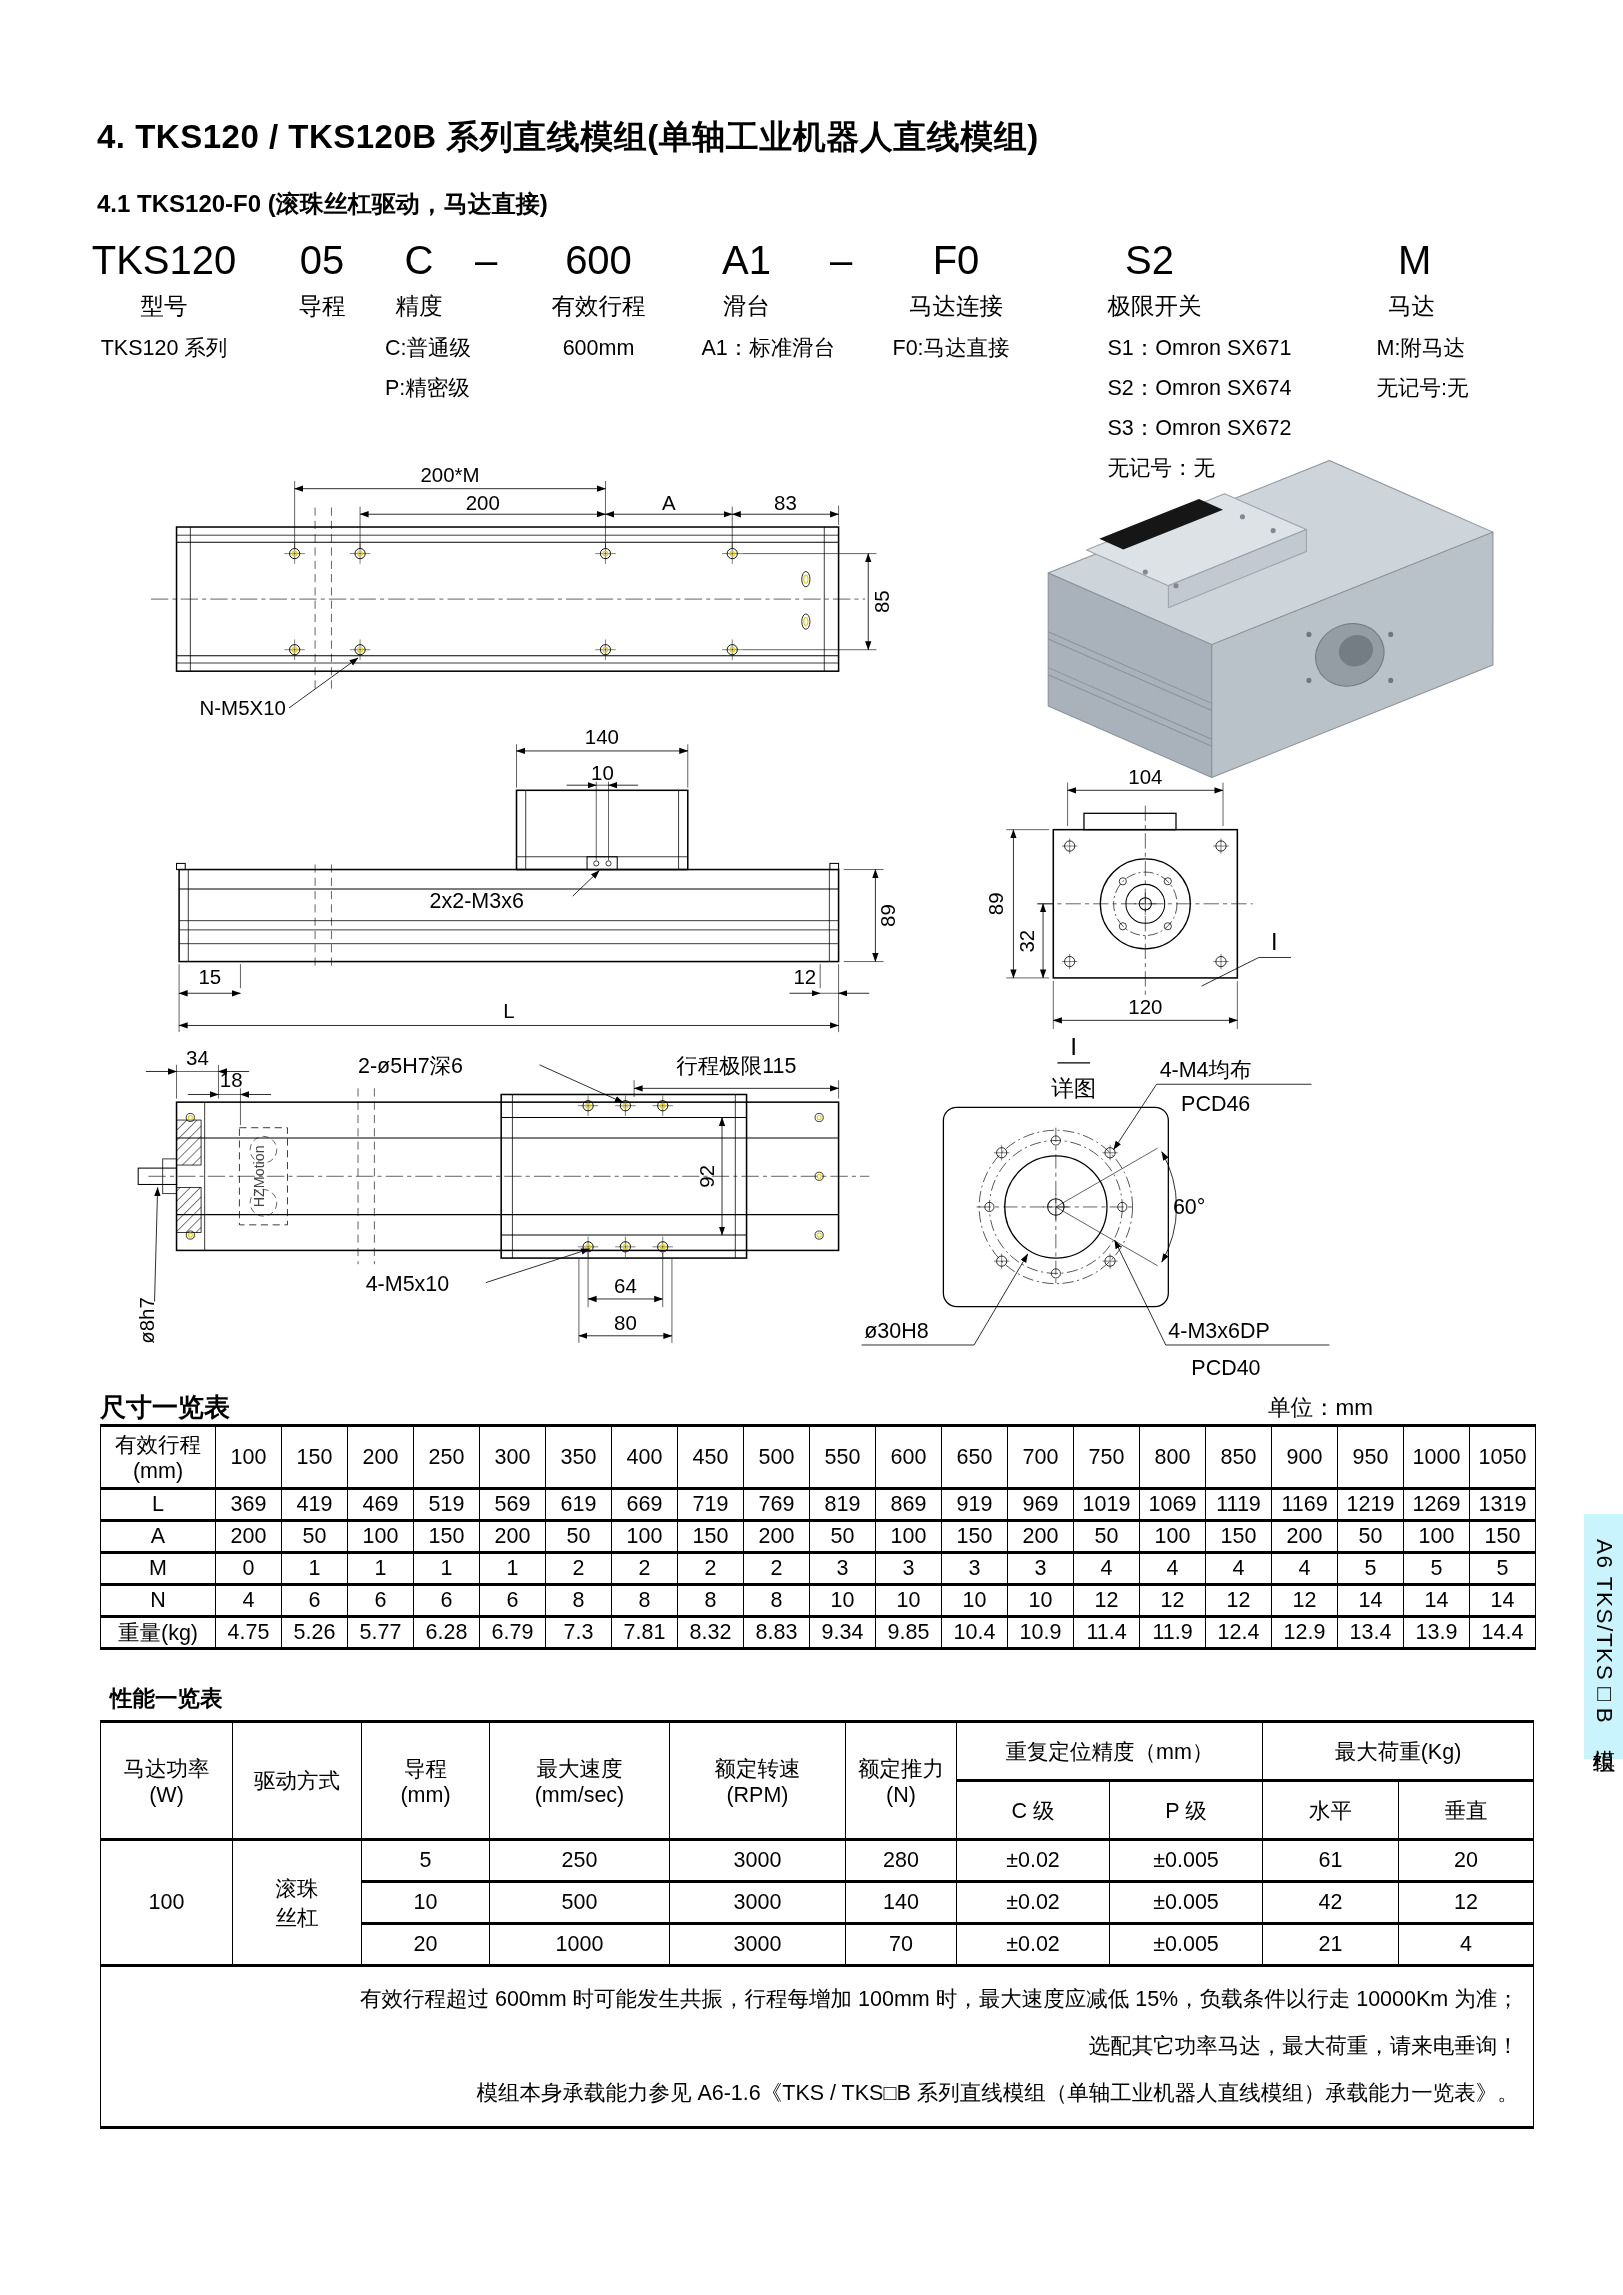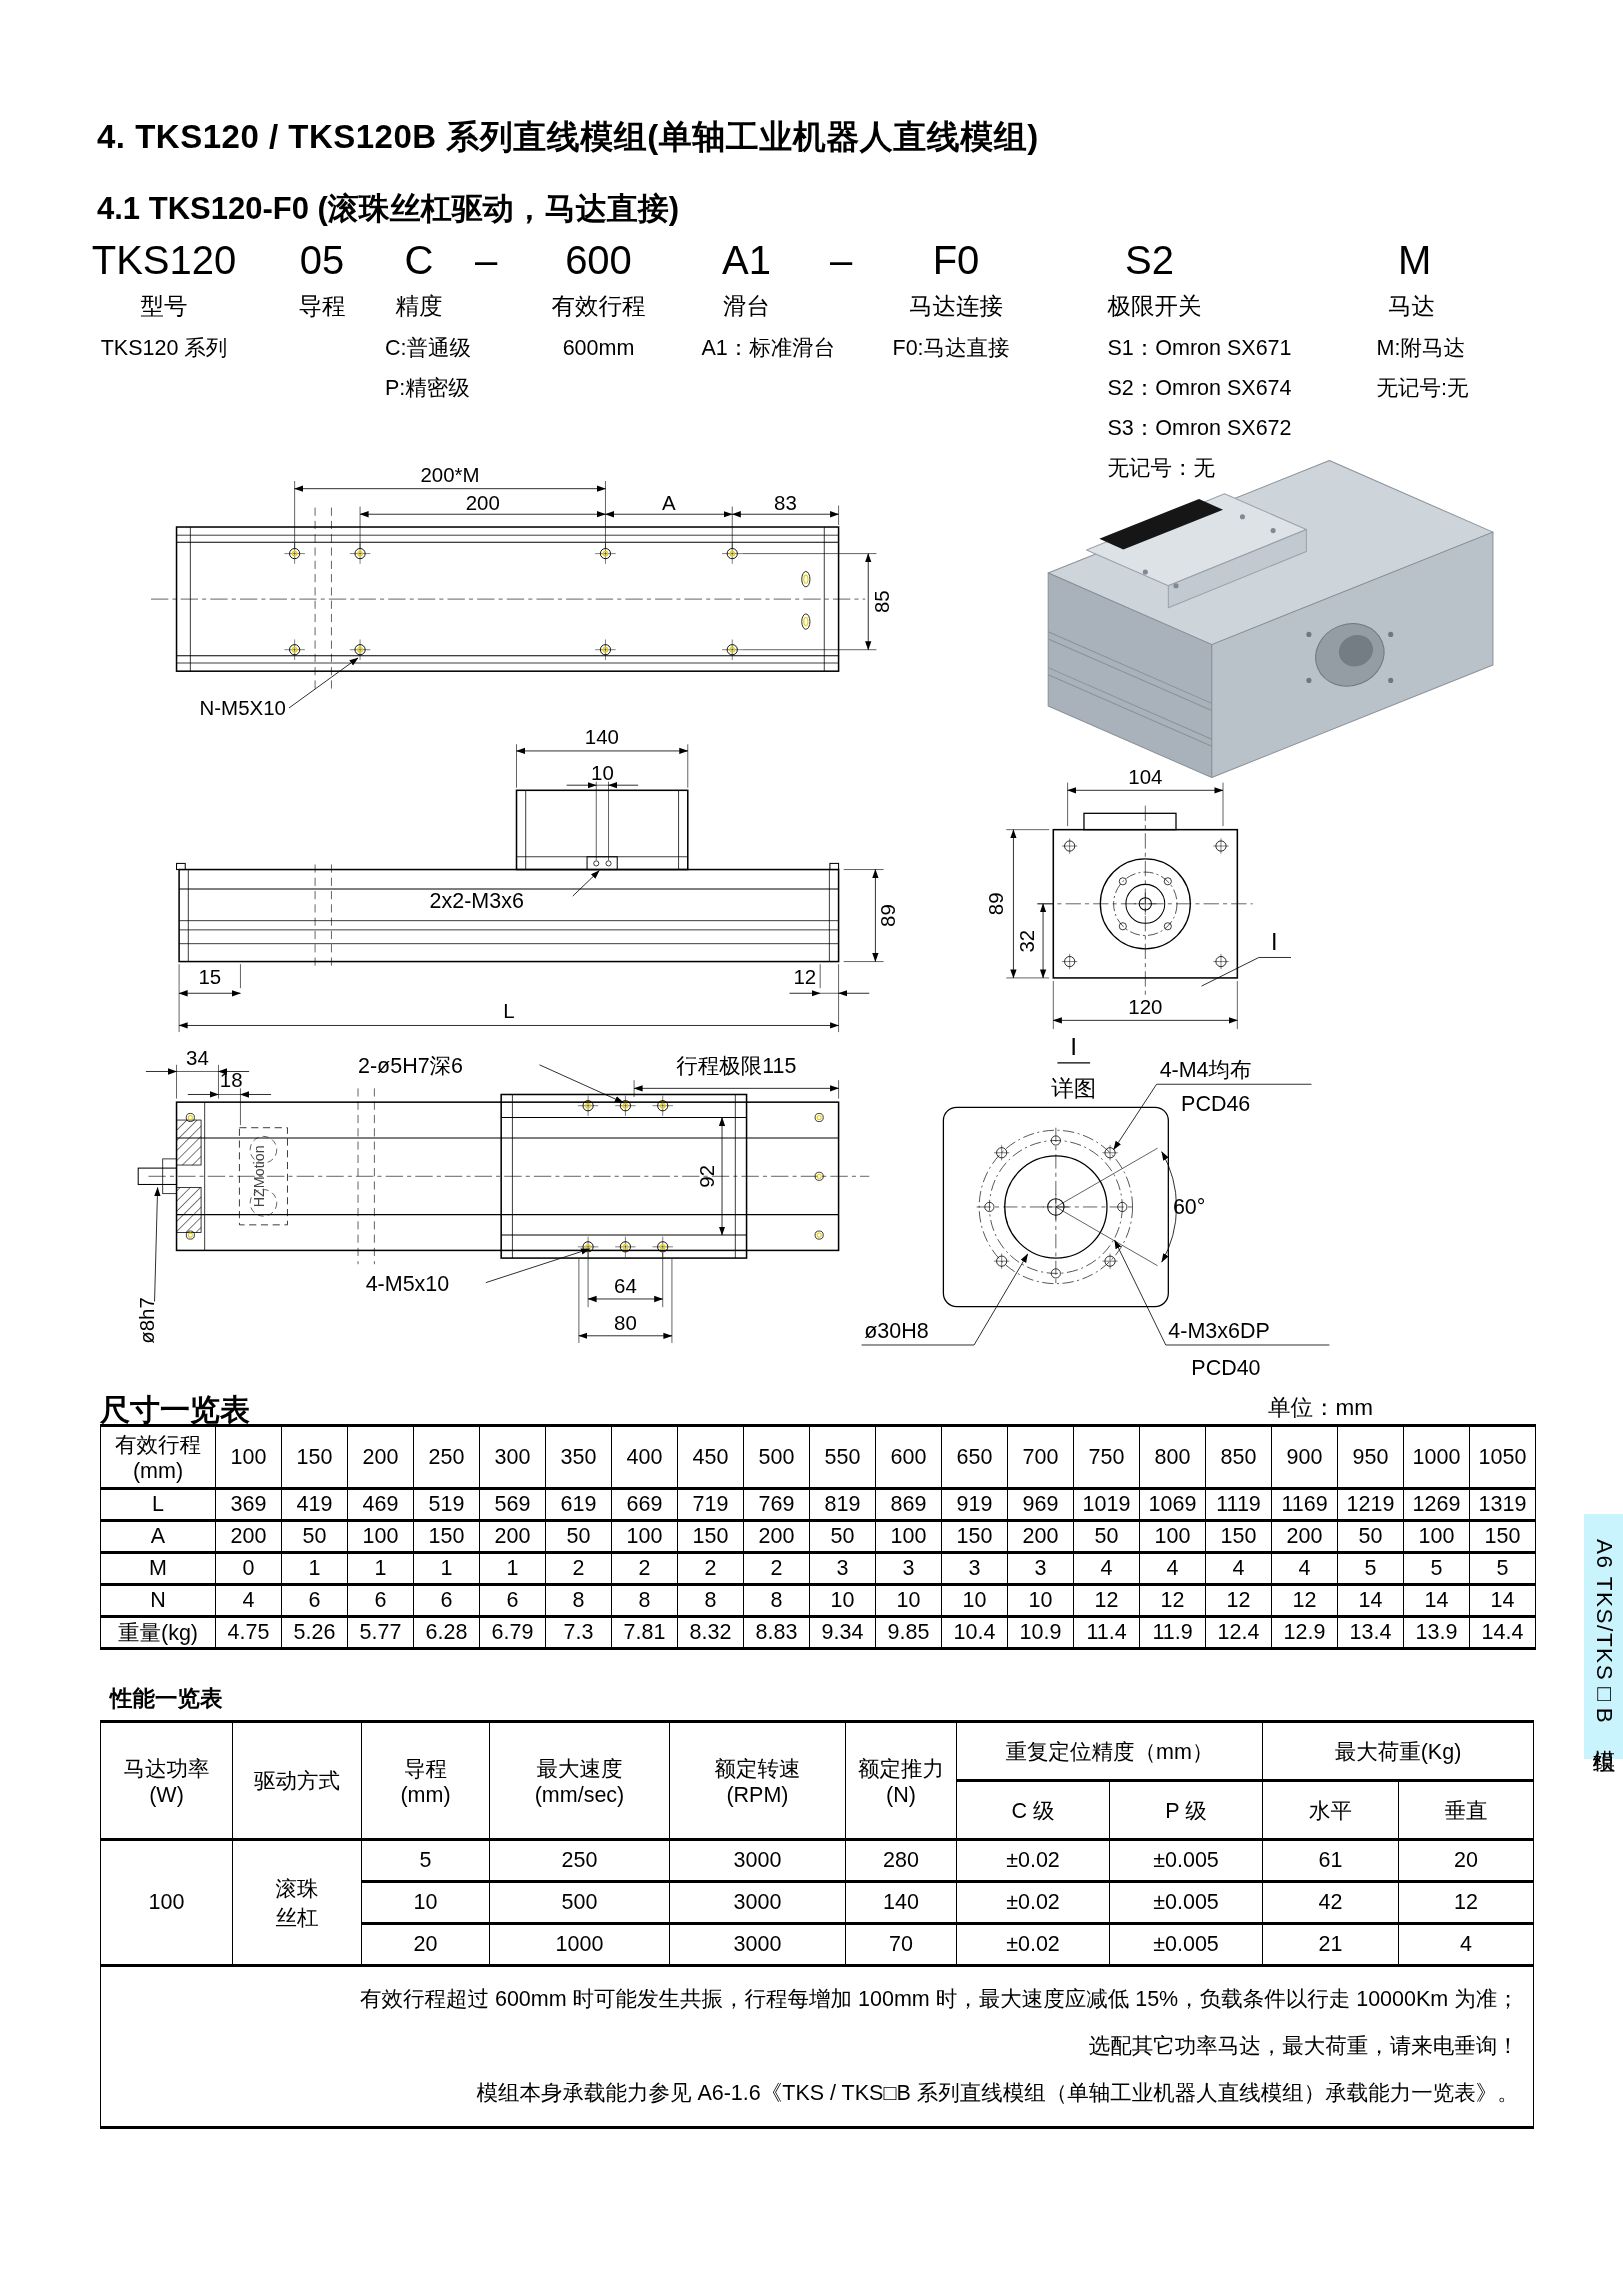--- a/index.html
+++ b/index.html
@@ -1,28 +1,28 @@
 <!DOCTYPE html>
 <html style="font-size:8.2px"><head>
 <meta charset="utf-8">
 <style>
   html,body{margin:0;padding:0;background:#fff;}
   body{position:relative;width:1624px;height:2295px;font-family:"Liberation Sans",sans-serif;color:#000;overflow:hidden;}
   .abs{position:absolute;}
   .title{left:97px;top:115px;font-size:33px;font-weight:bold;letter-spacing:0.5px;}
-  .subtitle{left:97px;top:188px;font-size:31px;font-weight:bold;}
+  .subtitle{left:97px;top:188px;font-size:24px;font-weight:bold;}
   
   .seg{position:absolute;top:238px;height:245px;}
   .seg .code{font-size:40px;font-weight:normal;text-align:center;}
   .seg .seg-label{position:absolute;top:52px;width:100%;font-size:23.5px;text-align:center;}
   .seg .opts{position:absolute;top:90px;width:100%;font-size:21.5px;text-align:center;}
   .seg .opt-line{line-height:40px;white-space:nowrap;}
   .seg.optleft .opts{text-align:left;}
   
-  .tbl-title{font-size:30px;font-weight:bold;}
+  .tbl-title{font-size:26px;font-weight:bold;}
   table{border-collapse:collapse;table-layout:fixed;}
   #dim-table,#perf-table{position:absolute;left:100px;width:1434px;background:#fff;}
   #dim-table{top:1424px;}
   #perf-table{top:1720px;}
   #dim-table th,#dim-table td,#perf-table th,#perf-table td{
     border-left:1.5px solid #000;border-right:1.5px solid #000;
     border-top:3.1px solid #000;border-bottom:3.1px solid #000;
     text-align:center;font-weight:normal;font-size:21.5px;padding:0;}
   #dim-table tr:first-child td,#dim-table tr:first-child th{height:60px;}
   #dim-table tr td,#dim-table tr th{height:29px;}

